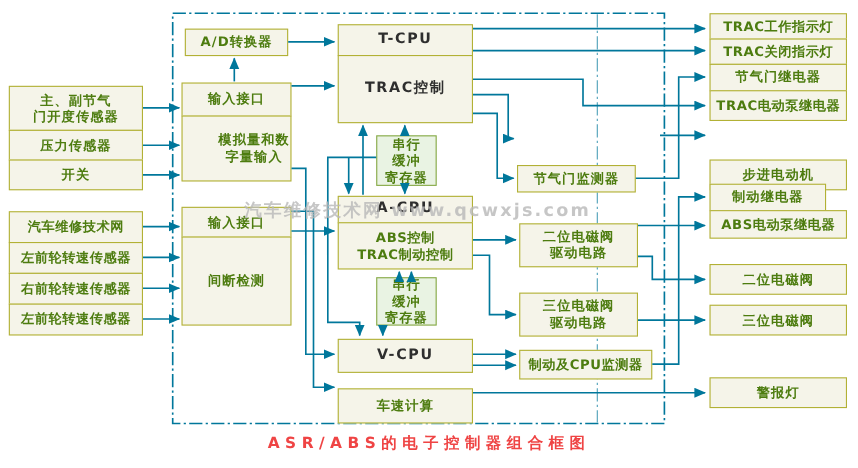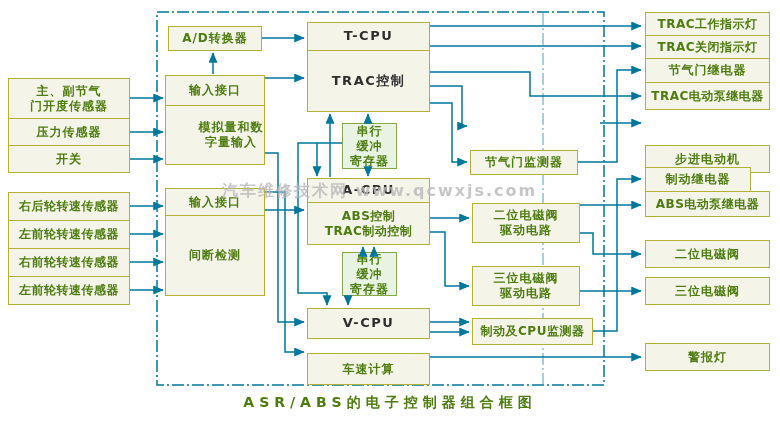--- a/index.html
+++ b/index.html
@@ -10,38 +10,38 @@
   .b{position:absolute;box-sizing:border-box;background:#f5f4e9;border:1px solid #b2b135;
      display:flex;align-items:center;justify-content:center;text-align:center;
      font-size:12px;font-weight:bold;color:#4d7c0f;white-space:pre-line;line-height:1.25;
      letter-spacing:1px;z-index:2;}
   .b.green{background:#e9f3e3;border-color:#85a944;}
   .b.cpu{font-size:13px;color:#2e2e2e;letter-spacing:1.5px;}
   .b.tight{letter-spacing:0.5px;}
   #watermark{position:absolute;left:222px;top:181px;z-index:4;font-size:16px;
      color:#b9b9b9;opacity:.8;letter-spacing:2px;font-weight:bold;white-space:nowrap;}
   #caption{position:absolute;left:0;top:394px;width:780px;text-align:center;z-index:2;
-     font-size:14px;font-weight:bold;color:#4d7c0f;letter-spacing:5px;}
+     font-size:14px;font-weight:bold;color:#ef4444;letter-spacing:5px;}
 </style>
 </head>
 <body>
 
 <div id="stage">
 
   <svg class="layer" width="780" height="425" style="z-index:1">
     <rect x="157" y="12" width="447" height="373" fill="none" stroke="#00779b" stroke-width="1.5" stroke-dasharray="12 3 2 3"></rect>
     <line x1="543" y1="13" x2="543" y2="384" stroke="#00779b" stroke-width="1" stroke-dasharray="12 3 2 3" opacity="0.7"></line>
   </svg>
 
   <div class="b" style="left:8px;top:78px;width:122px;height:41px;">主、副节气
 门开度传感器</div>
   <div class="b" style="left:8px;top:118px;width:122px;height:28px;">压力传感器</div>
   <div class="b" style="left:8px;top:145px;width:122px;height:28px;">开关</div>
 
-  <div class="b tight" style="left:8px;top:192px;width:122px;height:29px;">右后轮转速传感器</div>
+  <div class="b tight" style="left:8px;top:192px;width:122px;height:29px;">汽车维修技术网</div>
   <div class="b tight" style="left:8px;top:220px;width:122px;height:29px;">左前轮转速传感器</div>
   <div class="b tight" style="left:8px;top:248px;width:122px;height:29px;">右前轮转速传感器</div>
   <div class="b tight" style="left:8px;top:276px;width:122px;height:29px;">左前轮转速传感器</div>
 
   <div class="b" style="left:168px;top:26px;width:94px;height:25px;">A/D转换器</div>
   <div class="b" style="left:165px;top:75px;width:100px;height:31px;">输入接口</div>
   <div class="b" style="left:165px;top:105px;width:100px;height:60px;padding-left:32px;">模拟量和数
 字量输入</div>
   <div class="b" style="left:165px;top:188px;width:100px;height:28px;">输入接口</div>
   <div class="b" style="left:165px;top:215px;width:100px;height:81px;">间断检测</div>

